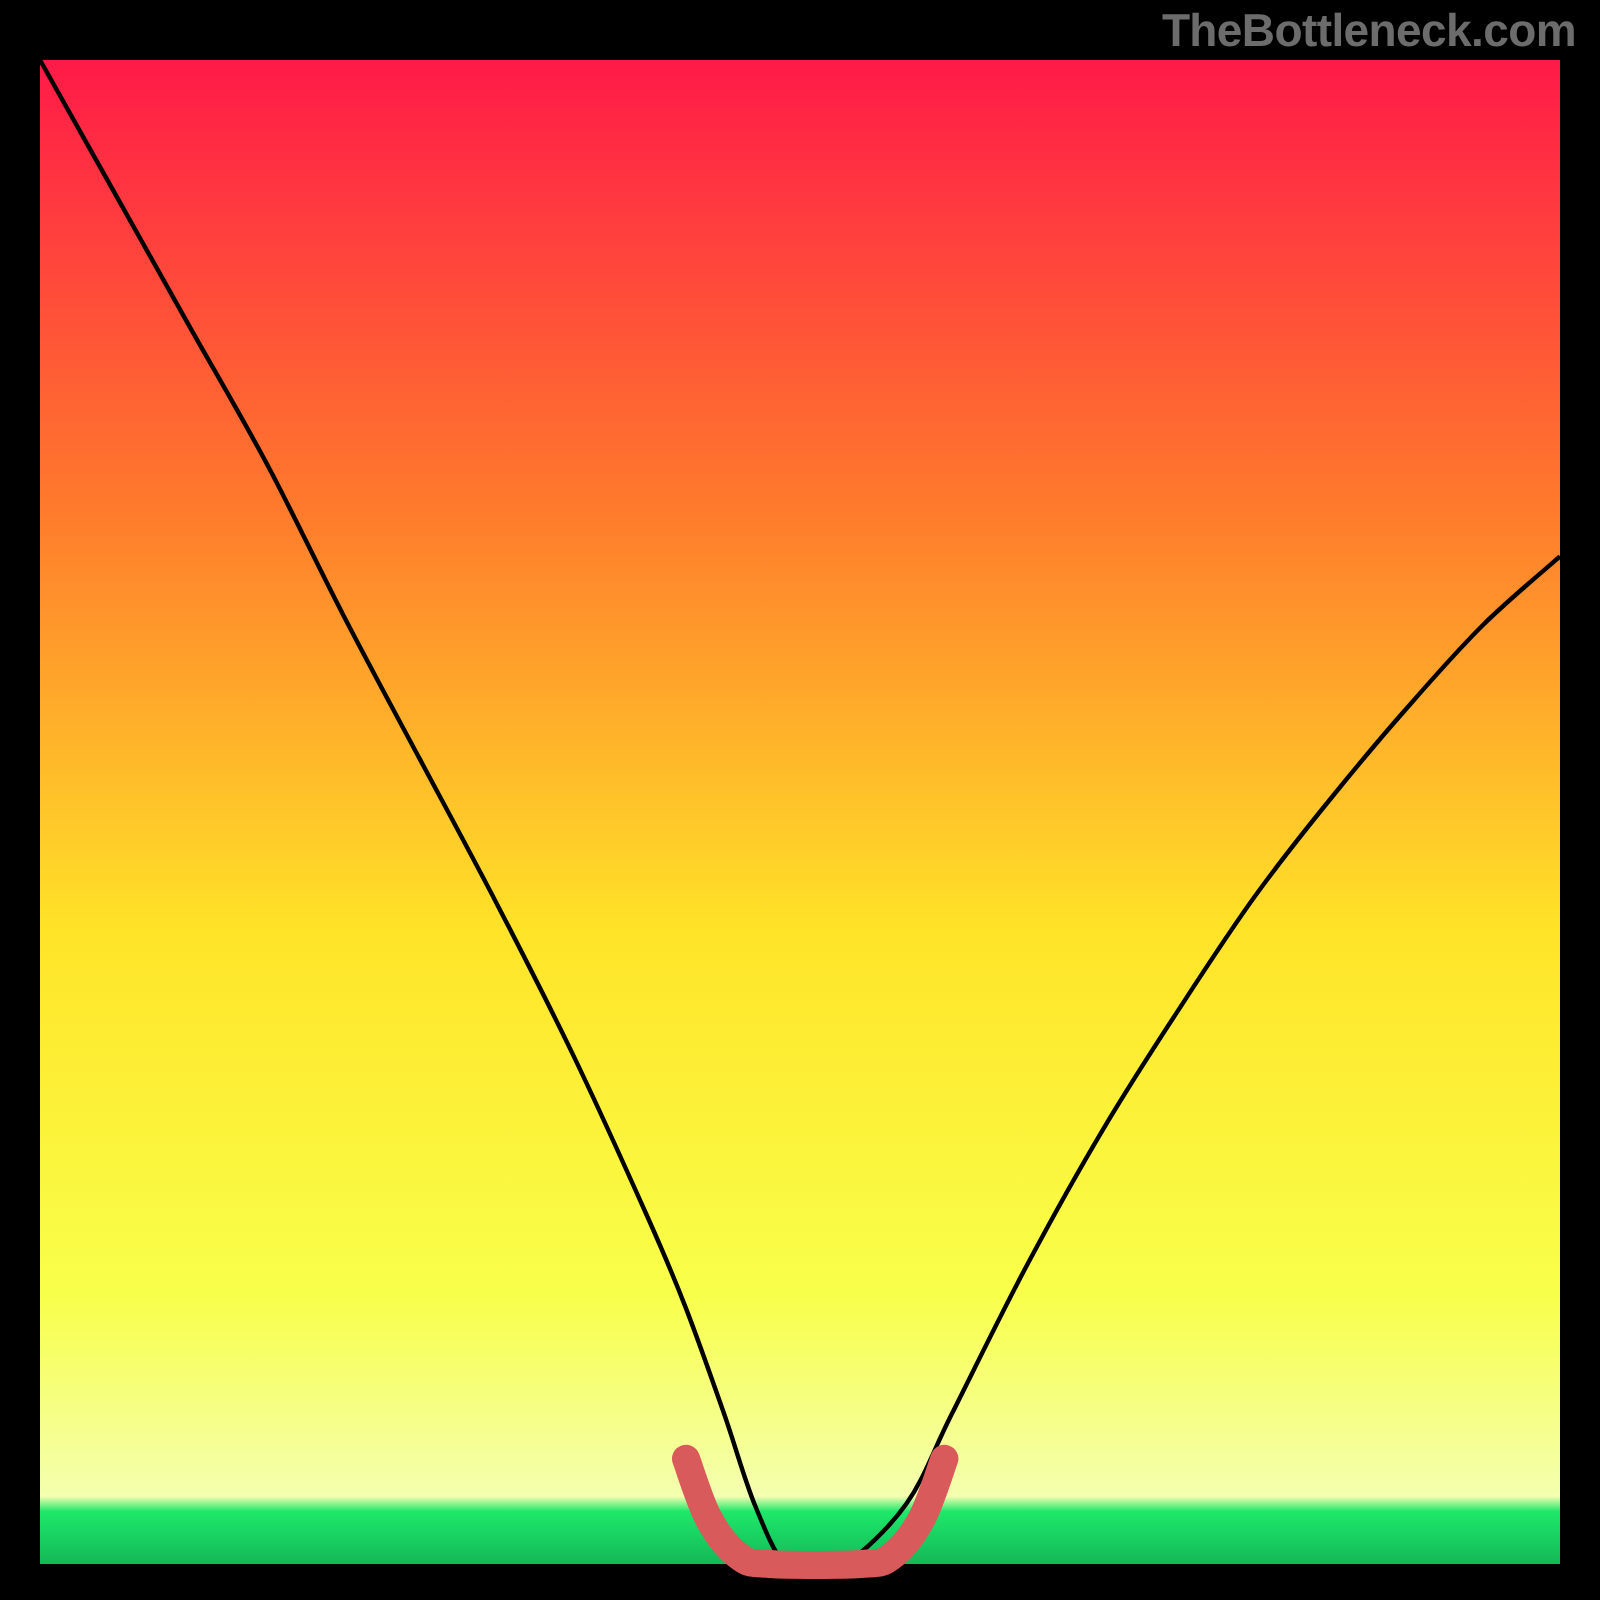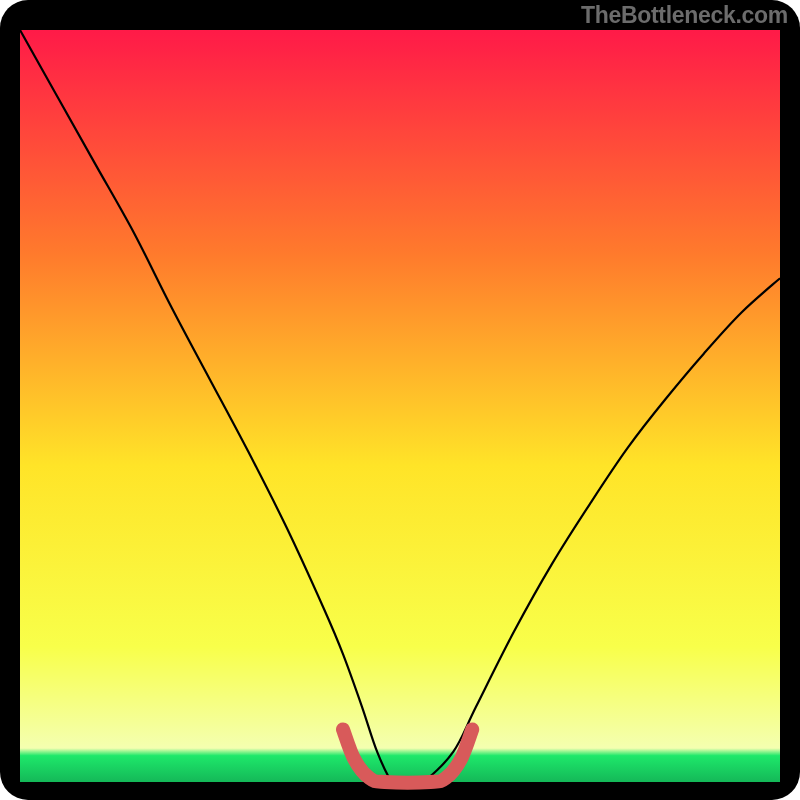--- a/index.html
+++ b/index.html
@@ -8,21 +8,20 @@
     background: #ffffff;
     width: 800px;
     height: 800px;
     overflow: hidden;
   }
   .outer {
     width: 800px;
     height: 800px;
     background: #000000;
     position: relative;
-    border-radius: 28px;
   }
   .watermark {
     position: absolute;
     top: 2px;
     right: 12px;
     font-family: Arial, Helvetica, sans-serif;
     font-weight: bold;
     font-size: 23px;
     color: #6c6c6c;
     z-index: 10;

